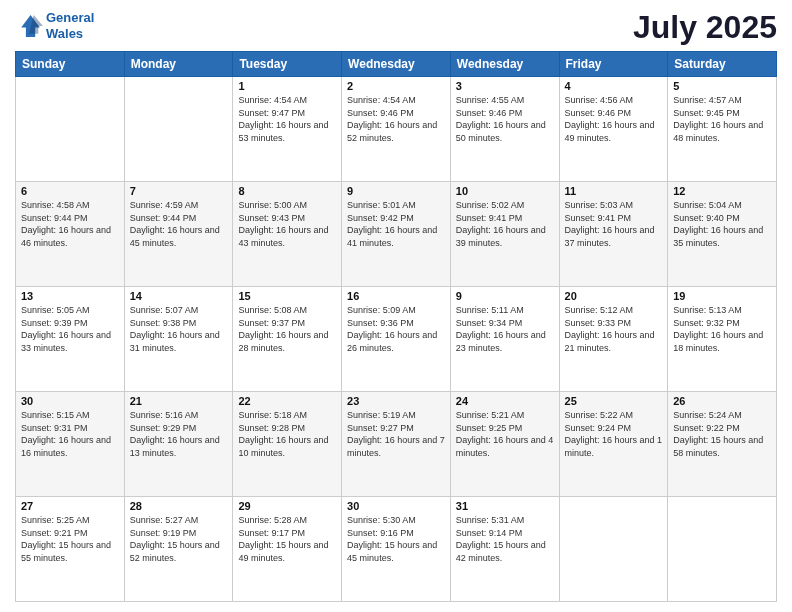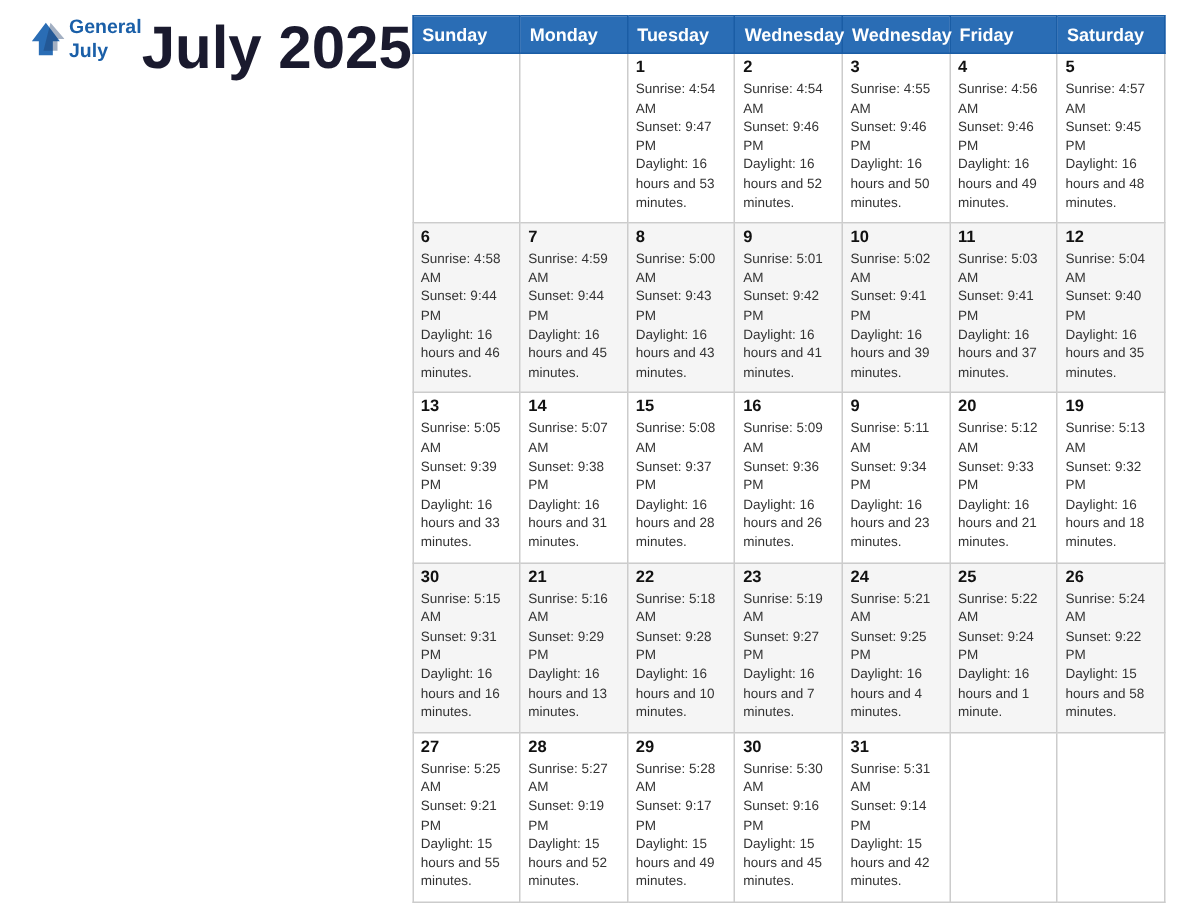--- a/index.html
+++ b/index.html
@@ -8,21 +8,21 @@
       height: 612px;
       font-family: Arial, sans-serif;
       background: #fff;
       overflow: hidden;
     }
     .page {
       width: 792px;
       height: 612px;
       padding: 10px 15px;
       display: flex;
-      flex-direction: row;
+      flex-direction: column;
     }
     .header {
       display: flex;
       justify-content: space-between;
       align-items: flex-start;
       margin-bottom: 6px;
     }
     .logo {
       display: flex;
       align-items: center;
@@ -38,21 +38,21 @@
       color: #1a5fa8;
     }
     .logo-icon {
       width: 28px;
       height: 28px;
     }
     .title-block {
       text-align: right;
     }
     .month-year {
-      font-size: 40px;
+      font-size: 32px;
       font-weight: bold;
       color: #1a1a2e;
       line-height: 1.1;
     }
     .location {
       font-size: 14px;
       color: #333;
       margin-top: 2px;
     }
     .calendar {
@@ -110,21 +110,21 @@
 <div class="page">
   <div class="header">
     <div class="logo">
       <svg class="logo-icon" viewBox="0 0 36 36">
         <rect x="0" y="0" width="36" height="36" fill="white"></rect>
         <polygon points="20,4 32,20 26,20 26,32 14,32 14,20 8,20" fill="#2a6db5"></polygon>
         <polygon points="24,4 36,18 30,18 30,28 18,28" fill="#1a3a6a" opacity="0.4"></polygon>
       </svg>
       <div class="logo-text">
         <div><span>General</span></div>
-        <div><span>July</span></div>
+        <div><span>Wales</span></div>
       </div>
     </div>
     <div class="title-block">
       <div class="month-year">July 2025</div>
     </div>
   </div>
 
   <table class="calendar">
     <thead>
       <tr>

